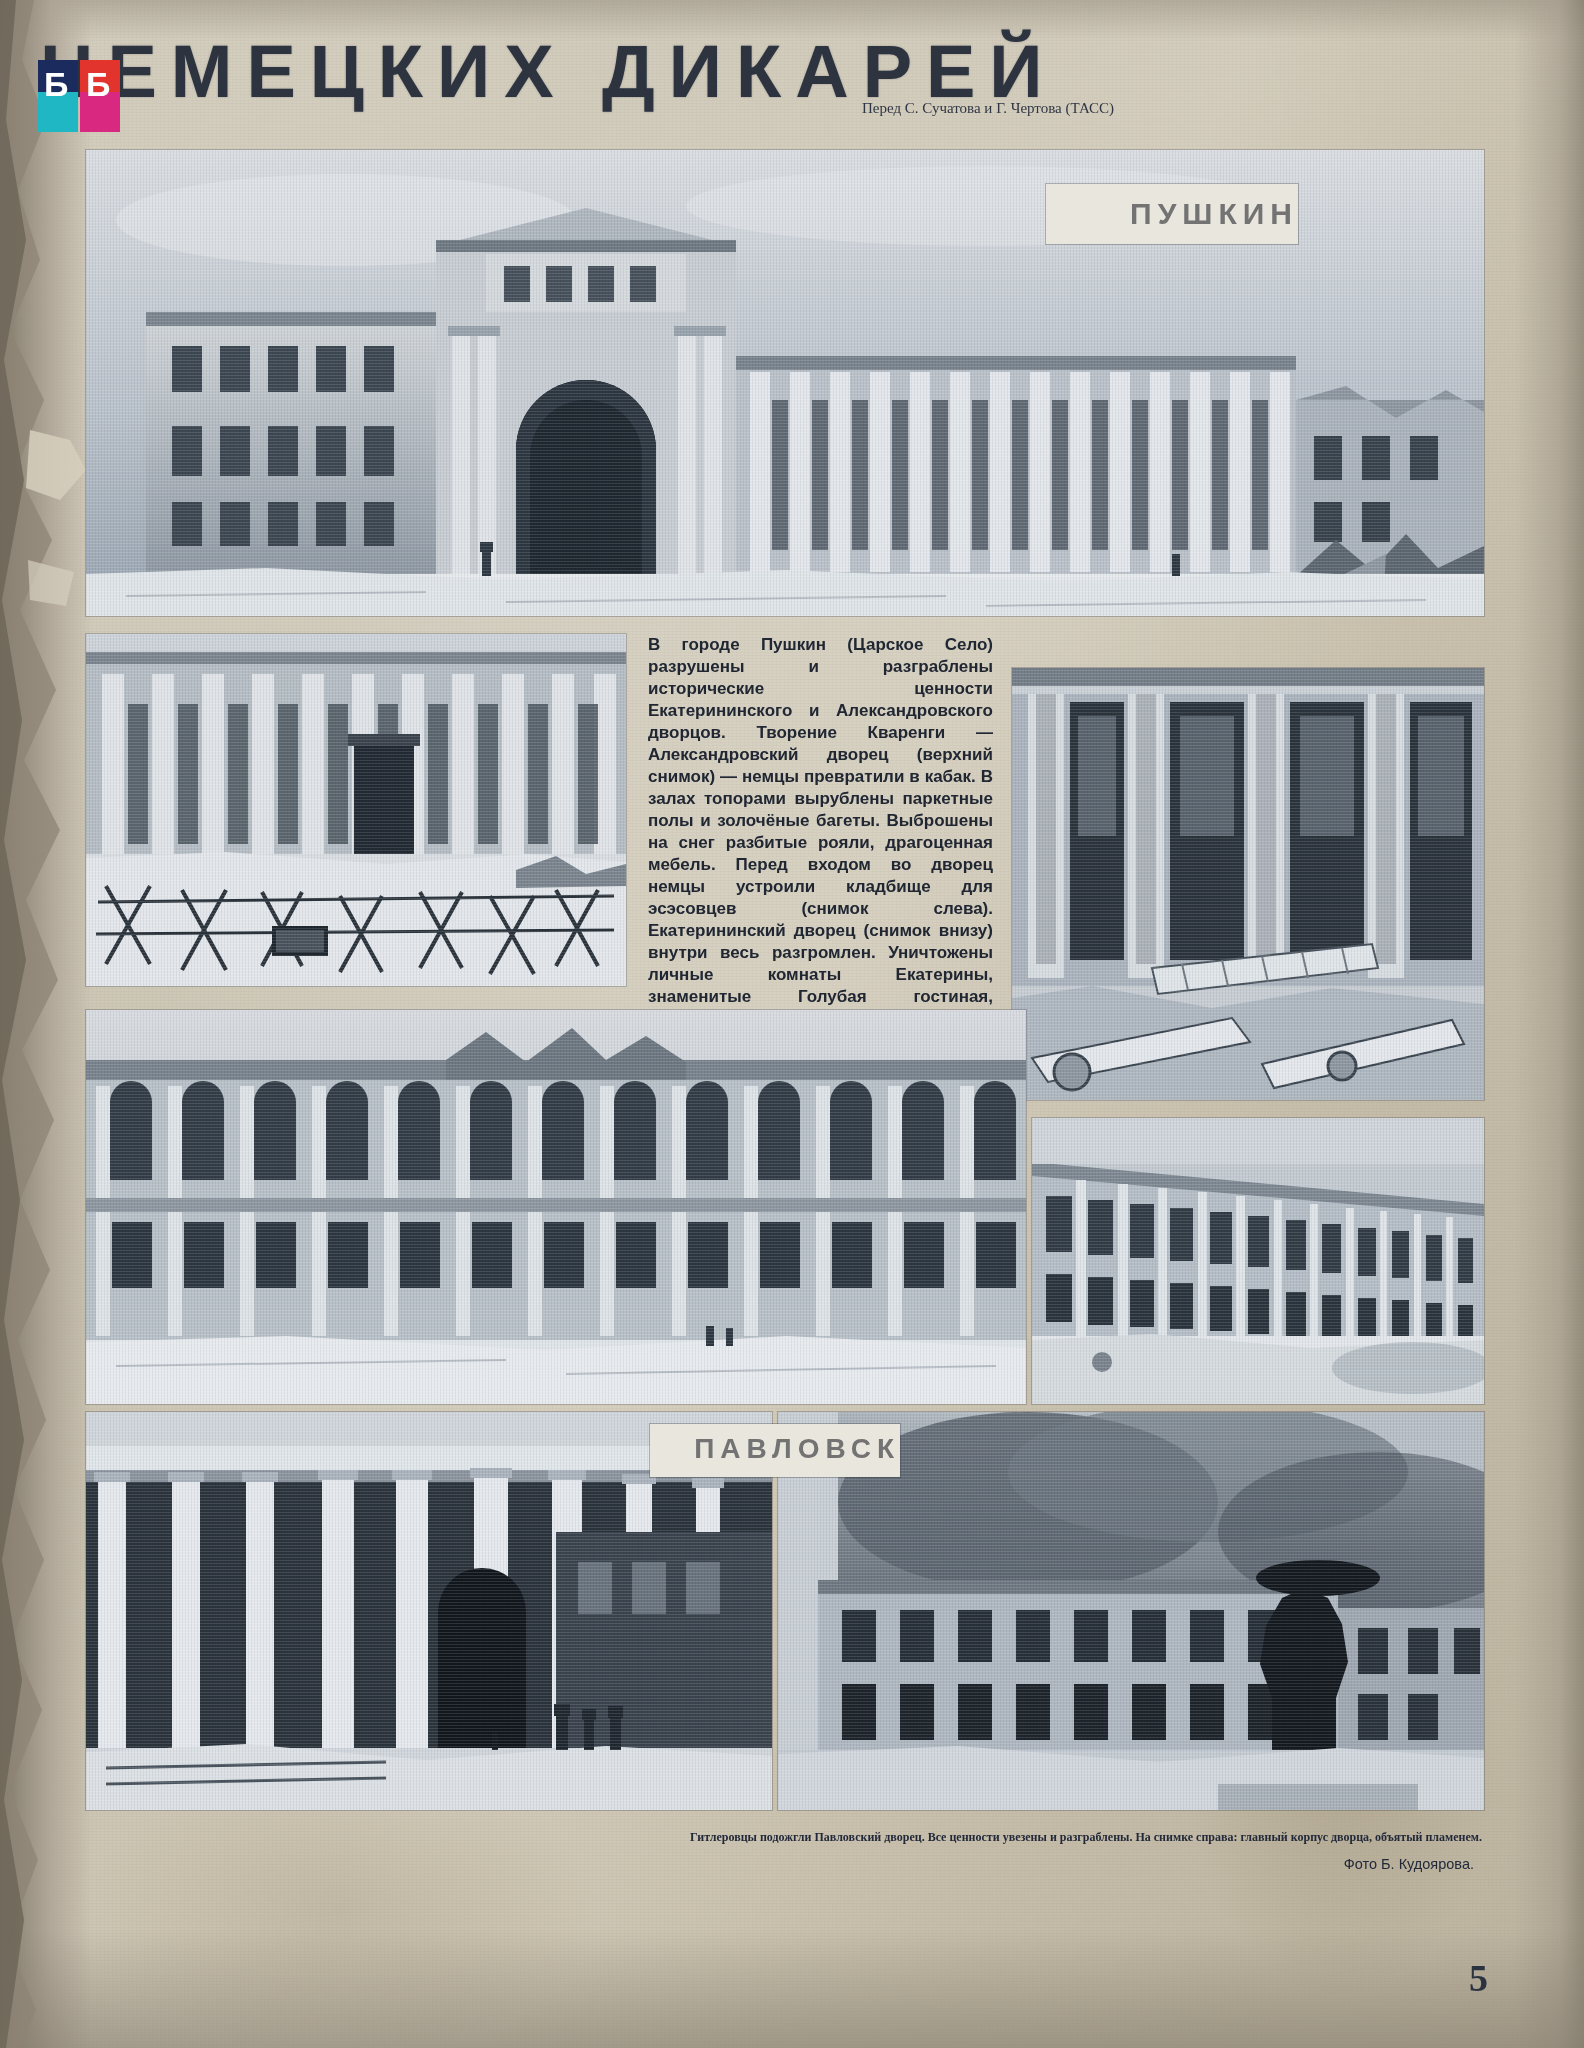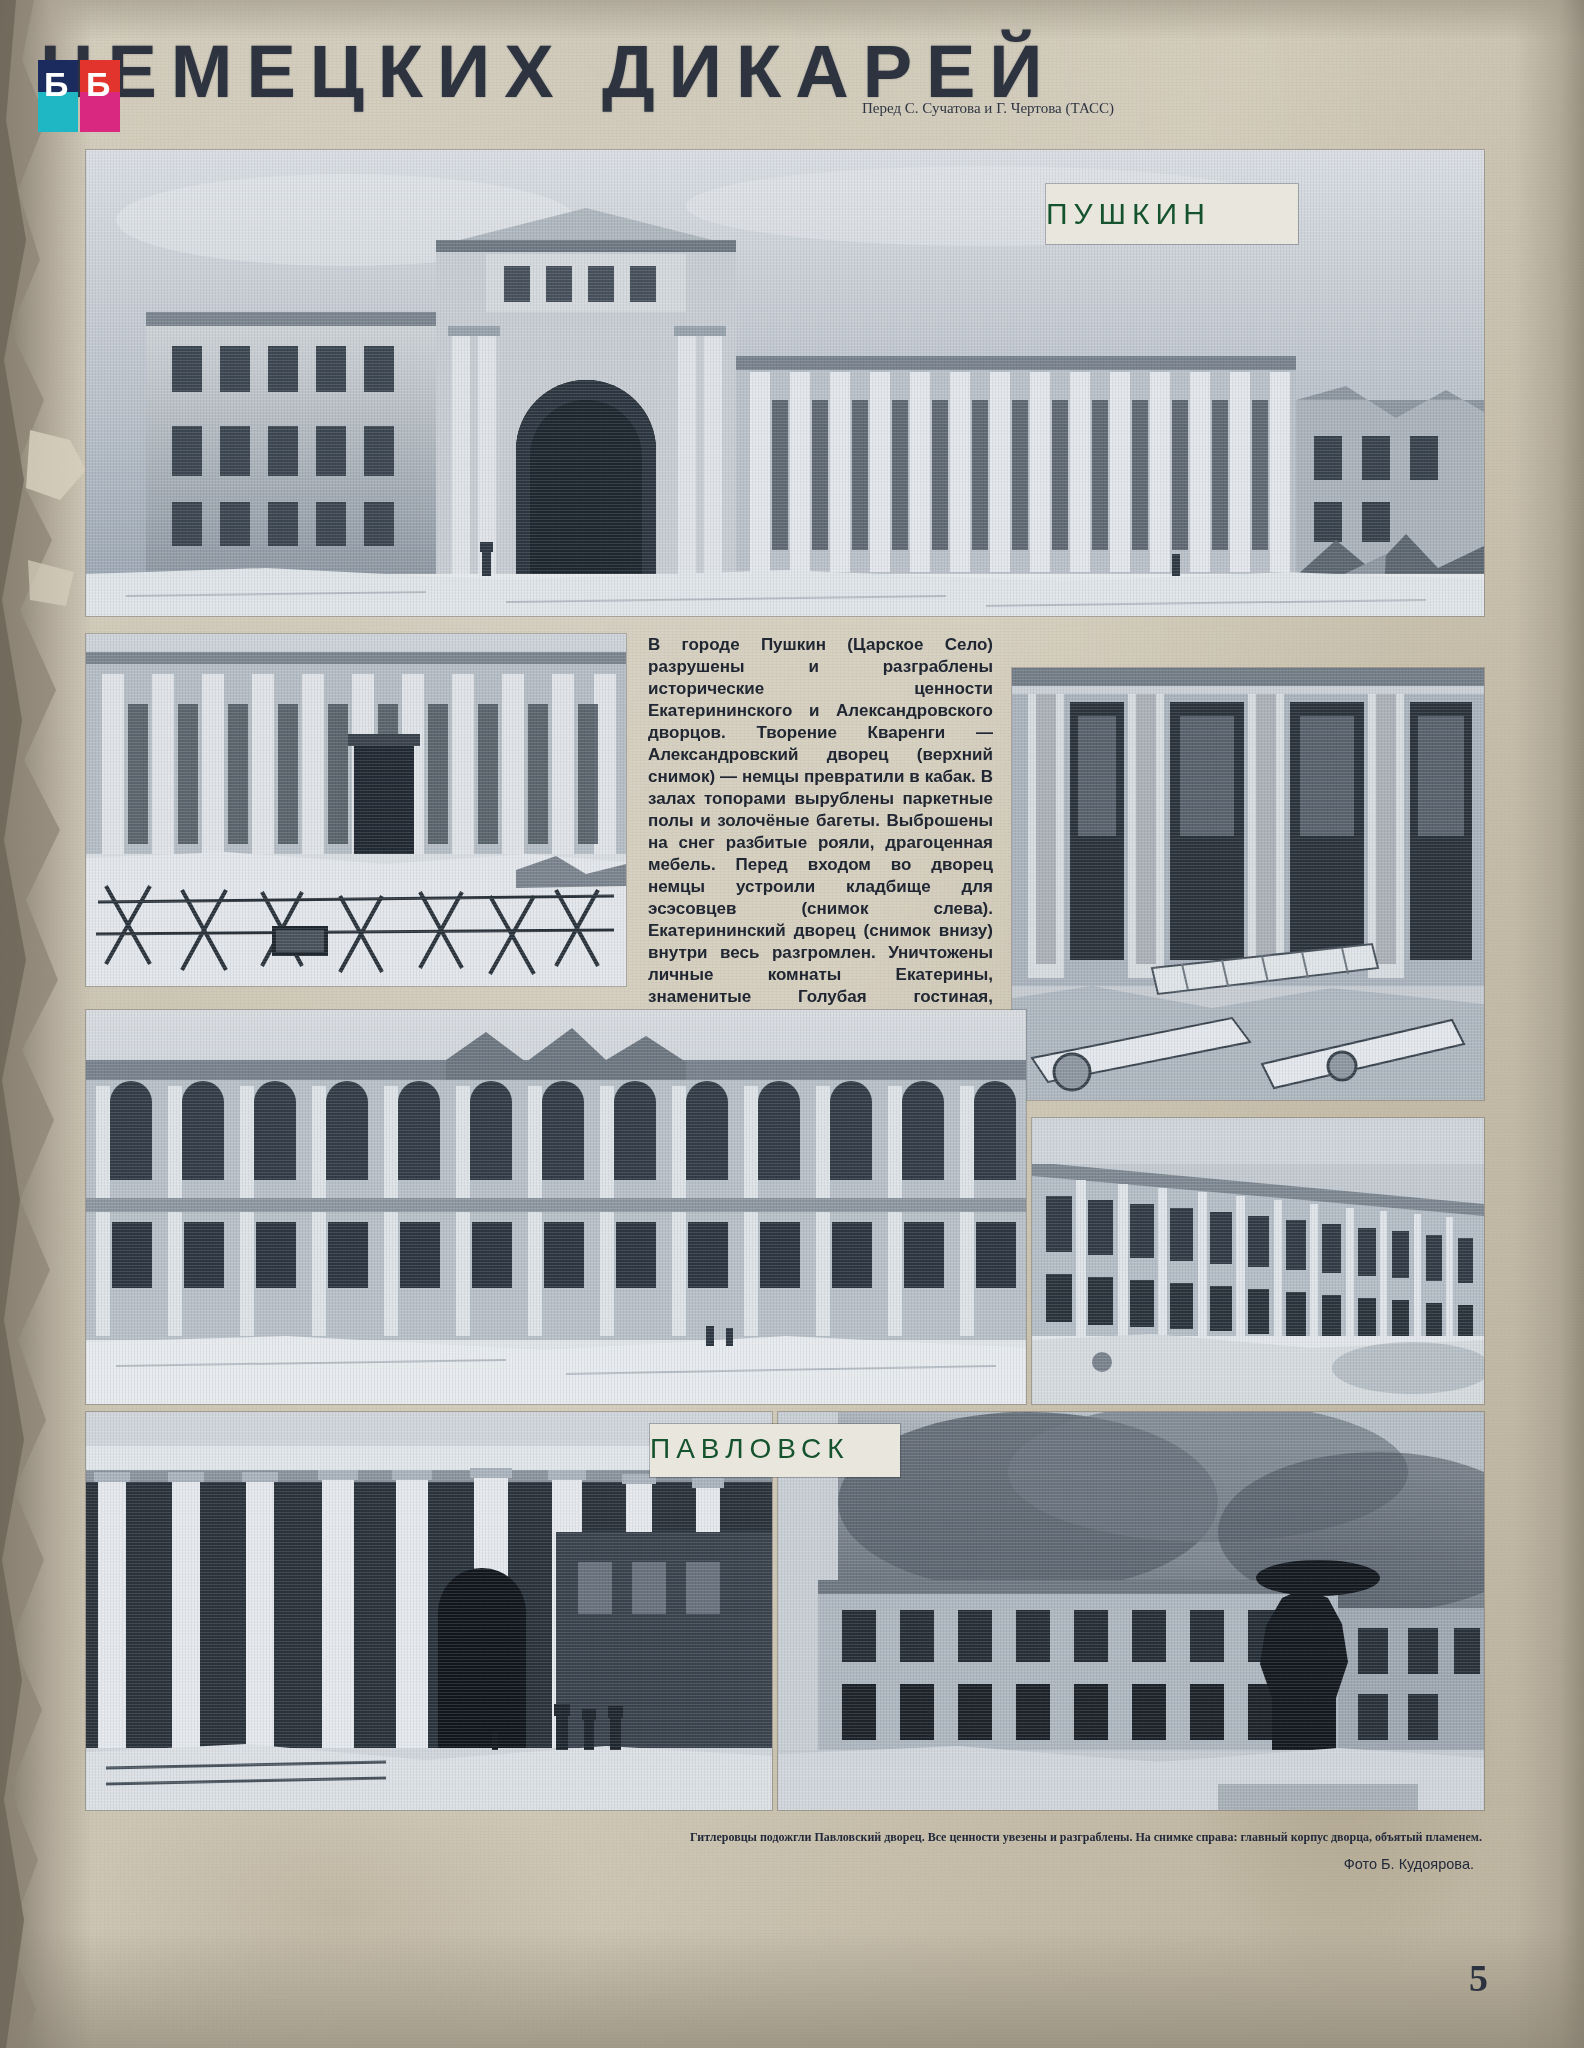--- a/index.html
+++ b/index.html
@@ -152,24 +152,24 @@
       repeating-linear-gradient(0deg, rgba(255,255,255,.22) 0 1px, rgba(0,0,0,0) 1px 3px),
       repeating-linear-gradient(90deg, rgba(0,0,0,.10) 0 1px, rgba(0,0,0,0) 1px 3px);
     pointer-events: none;
   }
   .photo svg { display:block; width:100%; height:100%; }
 
   
   .plate {
     position: absolute;
     background: #e9e7dd;
-    color: #14532d;
-    font-weight: 400;
+    color: #737373;
+    font-weight: 700;
     letter-spacing: 6px;
-    text-align: left;
+    text-align: right;
     font-family: "Liberation Sans", sans-serif;
     box-shadow: 0 0 0 1px rgba(40,45,55,.3);
   }
 
   
   #article {
     position: absolute;
     left: 648px;
     top: 634px;
     width: 345px;

